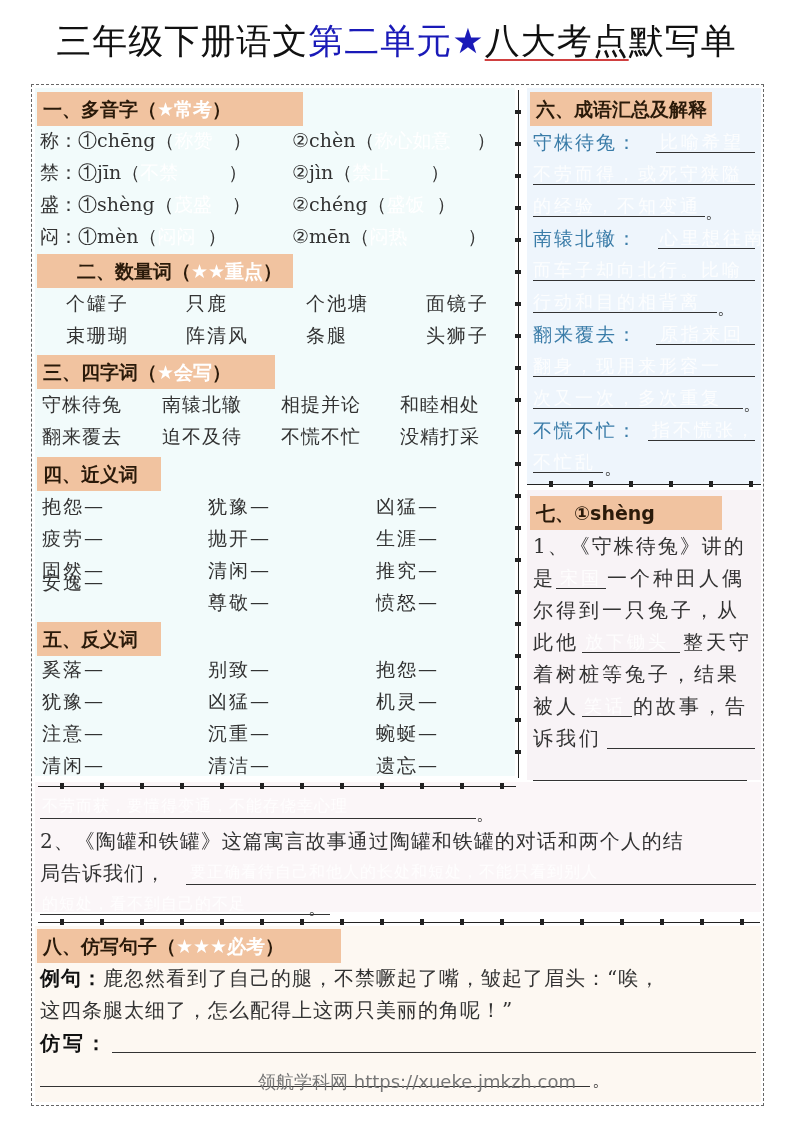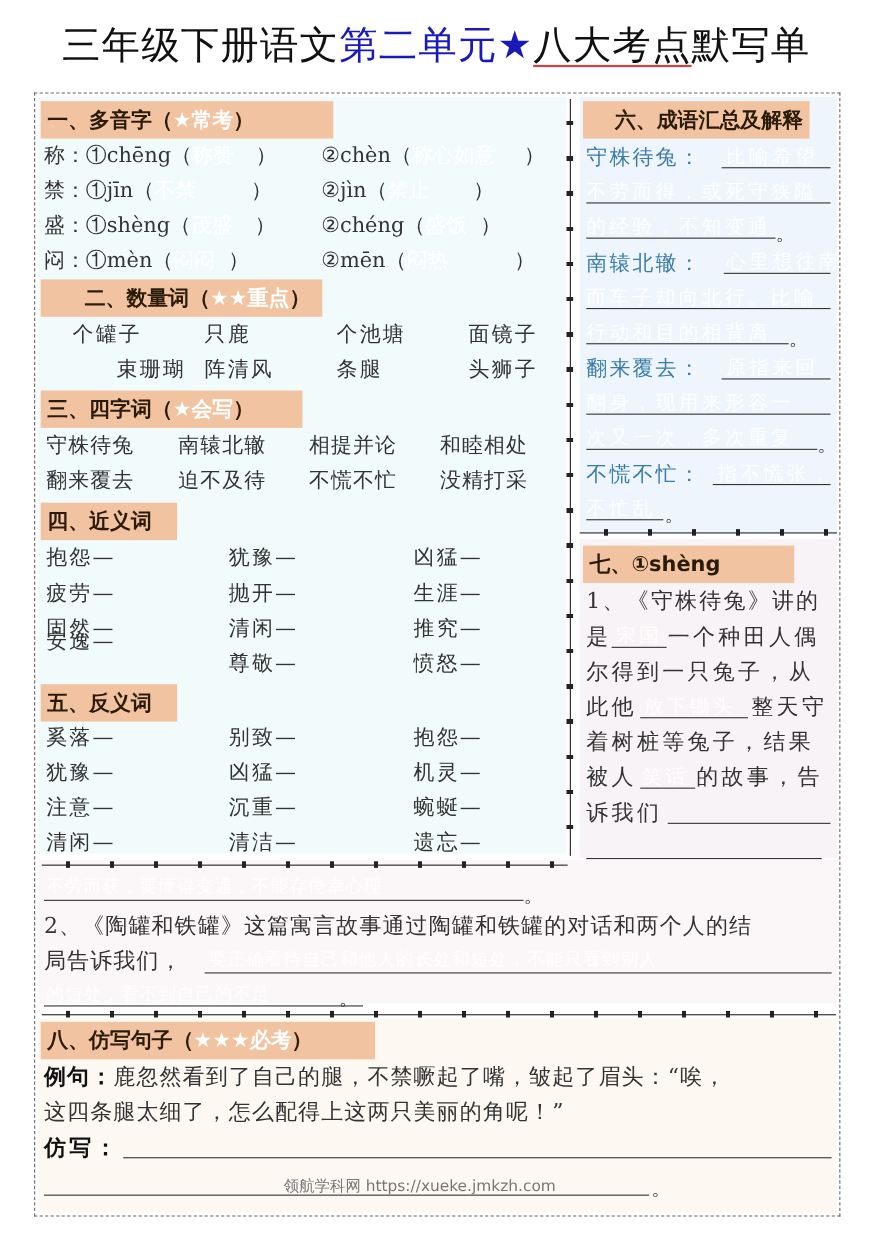--- a/index.html
+++ b/index.html
@@ -45,21 +45,21 @@
   .cell { position: absolute; font-size: 19px; white-space: nowrap; color: #333; letter-spacing: 2px; }
 
   .idiom { position: absolute; font-size: 19px; color: #3a7ca8; letter-spacing: 2px; white-space: nowrap;
     font-family: "DejaVu Sans", "Liberation Sans", sans-serif; }
   .line { position: absolute; height: 0; border-bottom: 1.5px solid #333; }
   .period { position: absolute; font-size: 18px; color: #333; }
   .hidden-ans { position: absolute; font-size: 18px; color: #ffffff; white-space: nowrap; letter-spacing: 3px; opacity: 0.85; }
 
   .para { position: absolute; font-size: 20px; color: #333; letter-spacing: 3px; white-space: nowrap; }
   .watermark { position: absolute; left: 258px; top: 1070px; font-family: "DejaVu Sans", "Liberation Sans", sans-serif;
-    font-size: 14px; color: #777; white-space: nowrap; }
+    font-size: 18px; color: #777; white-space: nowrap; }
 </style>
 </head>
 <body>
 
 <div class="title">
   <span>三年级下册语文</span><span class="blue">第二单元★</span><span class="ul">八大考点</span><span>默写单</span>
 </div>
 
 <div class="frame"></div>
 
@@ -106,21 +106,21 @@
   <span>②mēn（</span><span class="blank-ans" style="display:inline-block;width:98px;">闷热</span><span>）</span>
 </div>
 
 <div class="sec-head" style="left:37px; top:254px; width:256px;padding-left:40px;">
   <span>二、数量词（</span><span class="star">★★重点</span><span>）</span>
 </div>
 <div class="cell" style="left:66px; top:291px;">个罐子</div>
 <div class="cell" style="left:186px; top:291px;">只鹿</div>
 <div class="cell" style="left:306px; top:291px;">个池塘</div>
 <div class="cell" style="left:426px; top:291px;">面镜子</div>
-<div class="cell" style="left:66px; top:323px;margin-left:40px;">束珊瑚</div>
+<div class="cell" style="left:66px; top:323px;">束珊瑚</div>
 <div class="cell" style="left:186px; top:323px;">阵清风</div>
 <div class="cell" style="left:306px; top:323px;">条腿</div>
 <div class="cell" style="left:426px; top:323px;">头狮子</div>
 
 <div class="sec-head" style="left:37px; top:355px; width:238px;">
   <span>三、四字词（</span><span class="star">★会写</span><span>）</span>
 </div>
 <div class="cell" style="left:42px; top:392px; letter-spacing:1px;">守株待兔</div>
 <div class="cell" style="left:162px; top:392px; letter-spacing:1px;">南辕北辙</div>
 <div class="cell" style="left:281px; top:392px; letter-spacing:1px;">相提并论</div>
@@ -155,21 +155,21 @@
 <div class="cell" style="left:42px; top:689px;">犹豫—</div>
 <div class="cell" style="left:208px; top:689px;">凶猛—</div>
 <div class="cell" style="left:376px; top:689px;">机灵—</div>
 <div class="cell" style="left:42px; top:721px;">注意—</div>
 <div class="cell" style="left:208px; top:721px;">沉重—</div>
 <div class="cell" style="left:376px; top:721px;">蜿蜒—</div>
 <div class="cell" style="left:42px; top:753px;">清闲—</div>
 <div class="cell" style="left:208px; top:753px;">清洁—</div>
 <div class="cell" style="left:376px; top:753px;">遗忘—</div>
 
-<div class="sec-head" style="left:530px; top:92px; width:206px;text-align:right;">
+<div class="sec-head" style="left:530px; top:92px; width:182px;">
   <span>六、成语汇总及解释</span>
 </div>
 
 <div class="idiom" style="left:533px; top:130px;">守株待兔：</div>
 <div class="hidden-ans" style="left:660px; top:130px;">比喻希望</div>
 <div class="line" style="left:656px; top:152px; width:99px;"></div>
 <div class="hidden-ans" style="left:533px; top:162px;">不劳而得，或死守狭隘</div>
 <div class="line" style="left:533px; top:184px; width:222px;"></div>
 <div class="hidden-ans" style="left:533px; top:194px;">的经验，不知变通</div>
 <div class="line" style="left:533px; top:216px; width:172px;"></div>

